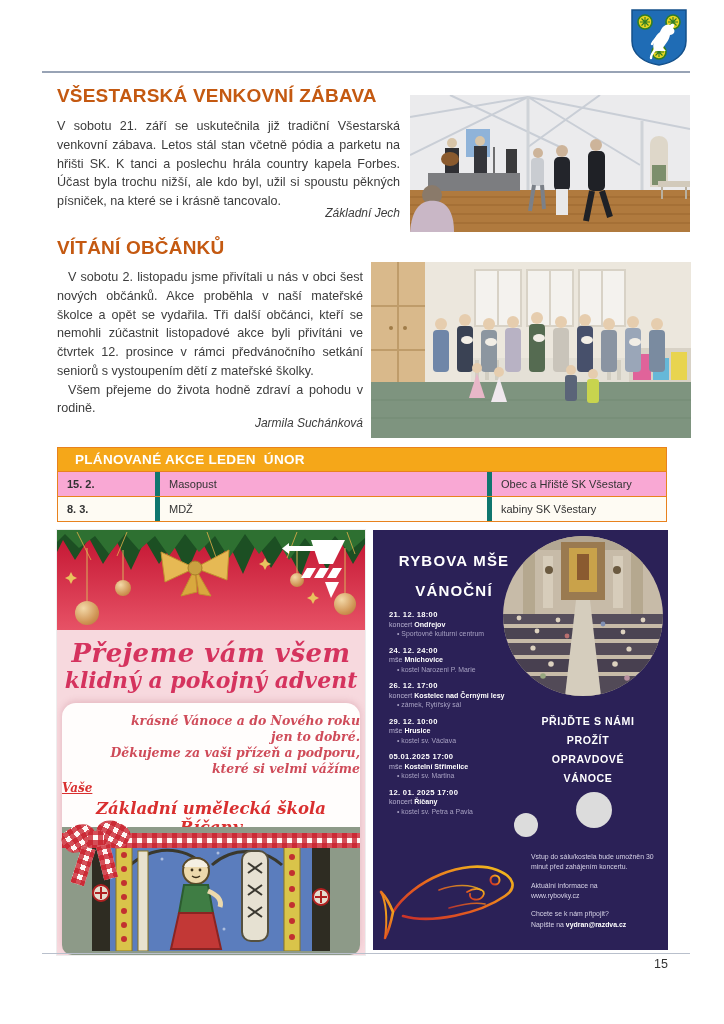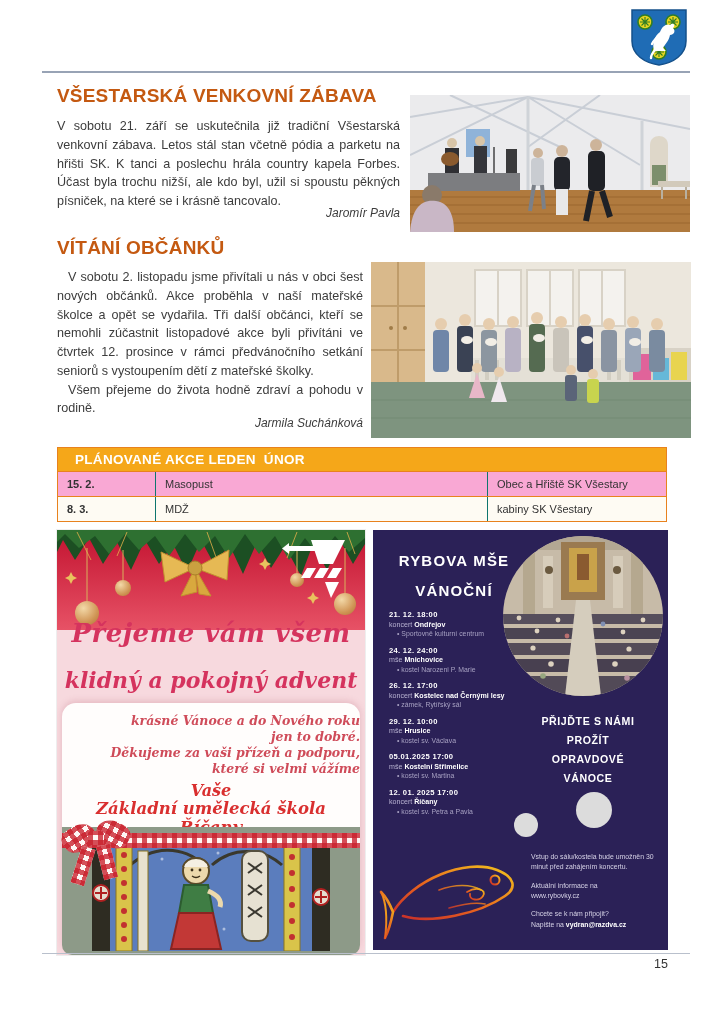--- a/index.html
+++ b/index.html
@@ -20,30 +20,30 @@
   
   .photo{display:block;}
 
   
   .tbl{width:610px;border:1px solid #E8821E;box-sizing:border-box;background:#fff;}
   .tbl-head{background:#F5A719;color:#fff;font-weight:bold;font-size:13.5px;
             padding:4px 0 4px 17px;letter-spacing:.3px;white-space:pre;}
   .tbl-row{display:grid;grid-template-columns:97px 332px 179px;border-top:1px solid #E8821E;}
   .tbl-row.r1{background:#f9a8d4;}
   .tbl-row.r2{background:#FEFBF3;}
-  .tbl-cell{font-size:11px;color:#333;padding:6px 4px 6px 9px;border-left:1px solid #0f766e;}
+  .tbl-cell{font-size:11px;color:#333;padding:6px 4px 6px 9px;border-left:5px solid #0f766e;}
   .tbl-cell:first-child{border-left:none;font-weight:bold;}
 
   
   .advent{width:308px;height:425px;background:#f7d9de;box-shadow:0 0 0 1px #eee;overflow:hidden;}
   .script{font-family:"DejaVu Serif",serif;font-style:italic;font-weight:bold;}
   .greet1{font-size:26px;color:#D5335E;text-align:center;letter-spacing:.5px;}
   .greet2{font-size:22px;color:#D5335E;text-align:center;}
   .wish{font-size:12.5px;color:#cf4b59;text-align:right;line-height:1.3;}
-  .signoff{font-size:16px;color:#D92F2F;text-align:center;}
+  .signoff{font-size:12px;color:#D92F2F;text-decoration:underline;}
   .school{font-size:16.5px;color:#D92F2F;text-align:center;}
   .card{background:#fffdfc;border-radius:14px;box-shadow:0 -2px 6px rgba(180,90,110,.25);}
   .art-strip{background:#8d9a88;overflow:visible;}
   .gingham{background-color:#fdf6f4;
     background-image:
       repeating-linear-gradient(90deg, rgba(201,32,44,.78) 0 5px, rgba(255,255,255,0) 5px 10px),
       repeating-linear-gradient(0deg, rgba(201,32,44,.78) 0 5px, rgba(255,255,255,0) 5px 10px);}
   .bow-part{position:absolute;}
 
   
@@ -83,21 +83,21 @@
         <path d="M26,43 C24,36 26,28 32,24 C34,18 39,15 42,17 C45,14 48,17 45,20 C48,23 46,27 42,27 C41,33 37,36 35,40 L38,43 Z" fill="#fff"></path>
         <path d="M33,27 C29,29 26,32 24,36 M28,41 C25,44 23,47 23,50" stroke="#fff" stroke-width="2.4" fill="none" stroke-linecap="round"></path>
       </g>
     </svg>
   </div>
 
   <div class="abs rule" style="left:42px;top:71px;width:648px;"></div>
 
   <div class="abs h1" style="left:57px;top:85px;">VŠESTARSKÁ VENKOVNÍ ZÁBAVA</div>
   <div class="abs body-text" style="left:57px;top:117px;width:343px;">V sobotu 21. září se uskutečnila již tradiční Všestarská venkovní zábava. Letos stál stan včetně pódia a parketu na hřišti SK. K tanci a poslechu hrála country kapela Forbes. Účast byla trochu nižší, ale kdo byl, užil si spoustu pěkných písniček, na které se i krásně tancovalo.</div>
-  <div class="abs author" style="left:57px;top:206px;width:343px;">Jaromír Pavla</div>
+  <div class="abs author" style="left:57px;top:206px;width:343px;">Základní Jech</div>
 
   <div class="abs photo" style="left:410px;top:95px;">
     <svg width="280" height="137" viewBox="0 0 280 137">
       <rect width="280" height="137" fill="#ebebed"></rect>
       <g stroke="#c9ced6" stroke-width="2" fill="none">
         <path d="M0,22 L118,2 M118,2 L280,34 M0,60 L118,2 M118,2 L230,70 M40,0 L150,52 M190,0 L118,52"></path>
       </g>
       <path d="M118,2 V95 M232,26 V95" stroke="#cfd3d8" stroke-width="3"></path>
       <path d="M240,92 V50 C240,38 258,38 258,50 V92 Z" fill="#ded7c9"></path>
       <rect x="242" y="70" width="14" height="20" fill="#7d8f6c"></rect>
@@ -263,21 +263,21 @@
         </g>
         <g fill="#ffffff" transform="translate(230,8)">
           <path d="M24,2 L58,2 L46,26 L32,26 Z"></path>
           <rect x="2" y="8" width="26" height="5"></rect>
           <path d="M2,5 L2,16 L-5,10.5 Z"></path>
           <path d="M20,30 l9,0 l-6,10 l-9,0 Z M33,30 l9,0 l-6,10 l-9,0 Z M46,30 l9,0 l-6,10 l-9,0 Z"></path>
           <path d="M38,44 L52,44 L44,60 Z"></path>
         </g>
       </svg>
     </div>
-    <div class="abs script greet1" style="left:0;top:88px;width:308px;">Přejeme vám všem</div>
+    <div class="abs script greet1" style="left:0;top:108px;width:308px;">Přejeme vám všem</div>
     <div class="abs script greet2" style="left:0;top:137px;width:308px;">klidný a pokojný advent</div>
 
     <div class="abs card" style="left:5px;top:173px;width:298px;height:252px;">
       <div class="abs script wish" style="left:0;top:10px;width:298px;">krásné Vánoce a do Nového roku</div>
       <div class="abs script wish" style="left:0;top:26px;width:298px;">jen to dobré.</div>
       <div class="abs script wish" style="left:0;top:42px;width:298px;">Děkujeme za vaši přízeň a podporu,</div>
       <div class="abs script wish" style="left:0;top:58px;width:298px;">které si velmi vážíme</div>
       <div class="abs script signoff" style="left:0;top:78px;width:298px;">Vaše</div>
       <div class="abs script school" style="left:0;top:96px;width:298px;">Základní umělecká škola Říčany</div>
 

